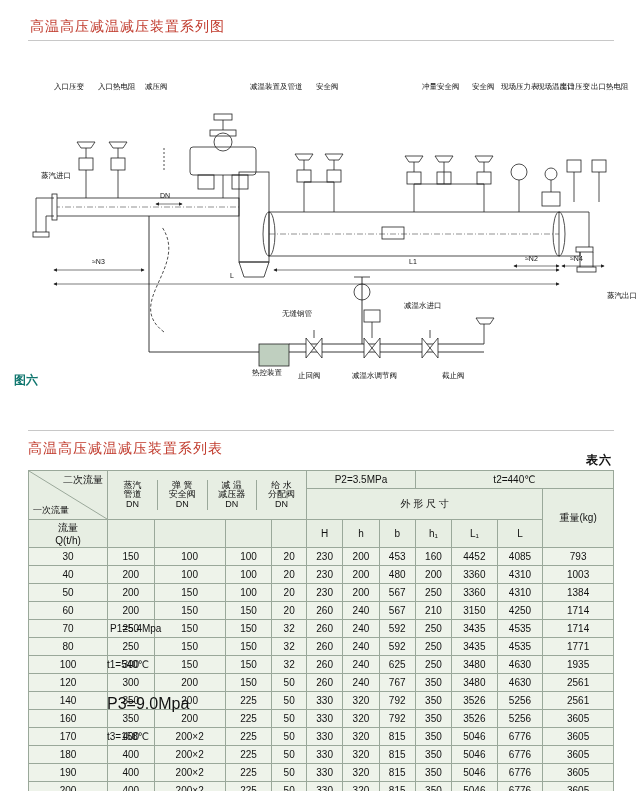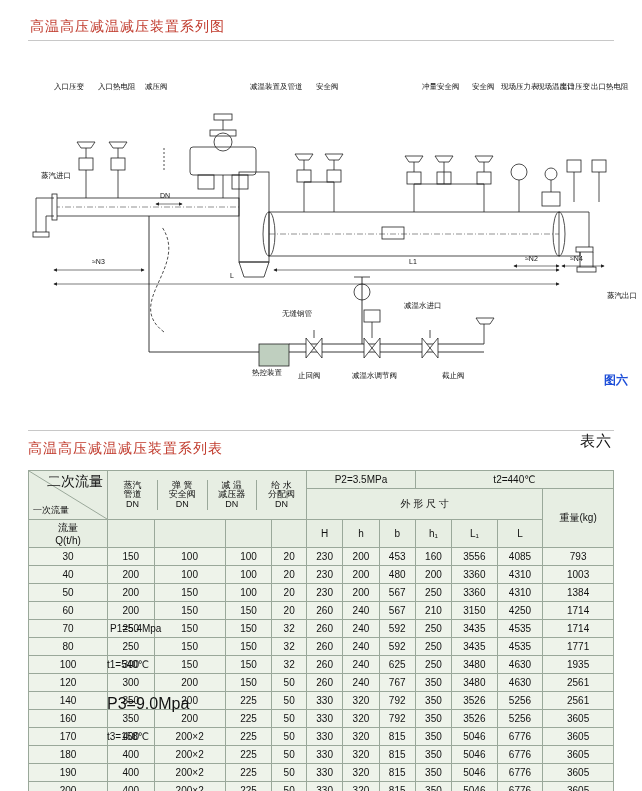--- a/index.html
+++ b/index.html
@@ -13,34 +13,34 @@
   }
   .title{
     position:absolute;
     font-size:14px;
     font-weight:normal;
     color:#c0392b;
     letter-spacing:1px;
   }
   #diagram-title{left:30px;top:18px;}
   #table-title{left:28px;top:440px;}
-  #table-number{right:30px;top:432px;color:#111;font-weight:normal;font-size:15px;}
+  #table-number{right:30px;top:452px;color:#111;font-weight:bold;font-size:12px;}
   .hr{
     position:absolute;left:28px;width:586px;height:1px;background:#c8c8c8;
   }
   #hr-top{top:40px;}
   #hr-mid{top:430px;}
 
   
   #diagram-area{
     position:absolute;left:14px;top:52px;width:614px;height:360px;
   }
   #fig-caption{
-    position:absolute;left:0;right:0;top:320px;text-align:right;
-    font-size:12px;font-weight:bold;color:#1d4ed8;
+    position:absolute;left:0;right:0;top:320px;text-align:left;
+    font-size:12px;font-weight:bold;color:#0f766e;
   }
   .lbl{
     position:absolute;
     font-size:7.5px;
     color:#111;
     white-space:nowrap;
     line-height:1.15;
   }
   .dim{
     position:absolute;font-size:7px;color:#111;white-space:nowrap;
@@ -60,21 +60,21 @@
     padding:1px 2px;
     font-weight:normal;
     color:#111;
     height:15px;
   }
   #series-table .hdr{background:#e7eee3;}
   #series-table .corner{
     position:relative;
     width:78px;height:48px;padding:0;
   }
-  .corner .c-top{position:absolute;right:4px;top:2px;font-size:14px;}
+  .corner .c-top{position:absolute;right:4px;top:2px;font-size:10px;}
   .corner .c-bot{position:absolute;left:4px;bottom:2px;font-size:9px;}
   .corner .c-diag{
     position:absolute;left:0;top:0;width:100%;height:100%;
   }
   .vert-head{font-size:9px;line-height:1.05;}
   .big-left{text-align:center;font-size:10px;}
 </style>
 </head>
 <body>
 
@@ -282,21 +282,21 @@
       <tr>
         <td>30</td>
         <td>150</td>
         <td>100</td>
         <td>100</td>
         <td>20</td>
         <td>230</td>
         <td>200</td>
         <td>453</td>
         <td>160</td>
-        <td>3556</td>
+        <td>4452</td>
         <td>4085</td>
         <td>793</td>
       </tr>
       <tr>
         <td>40</td>
         <td>200</td>
         <td>100</td>
         <td>100</td>
         <td>20</td>
         <td>230</td>

